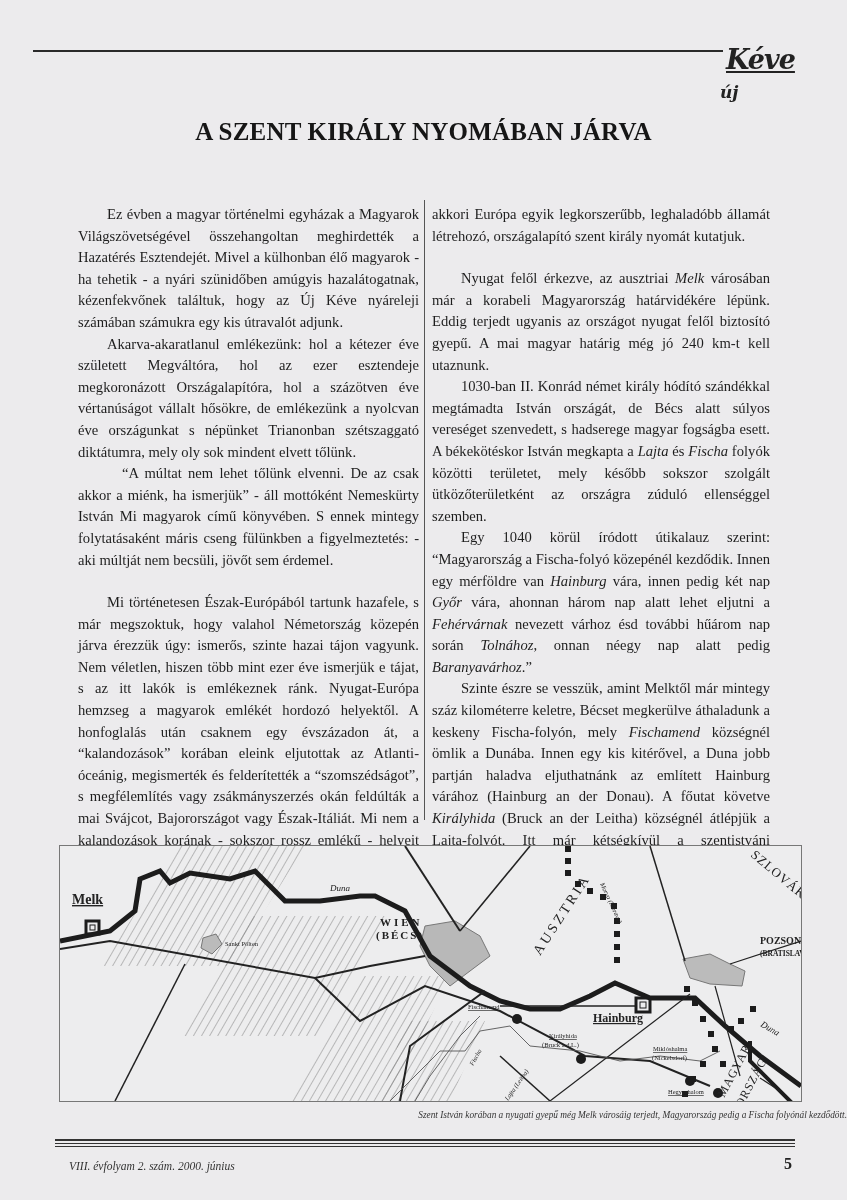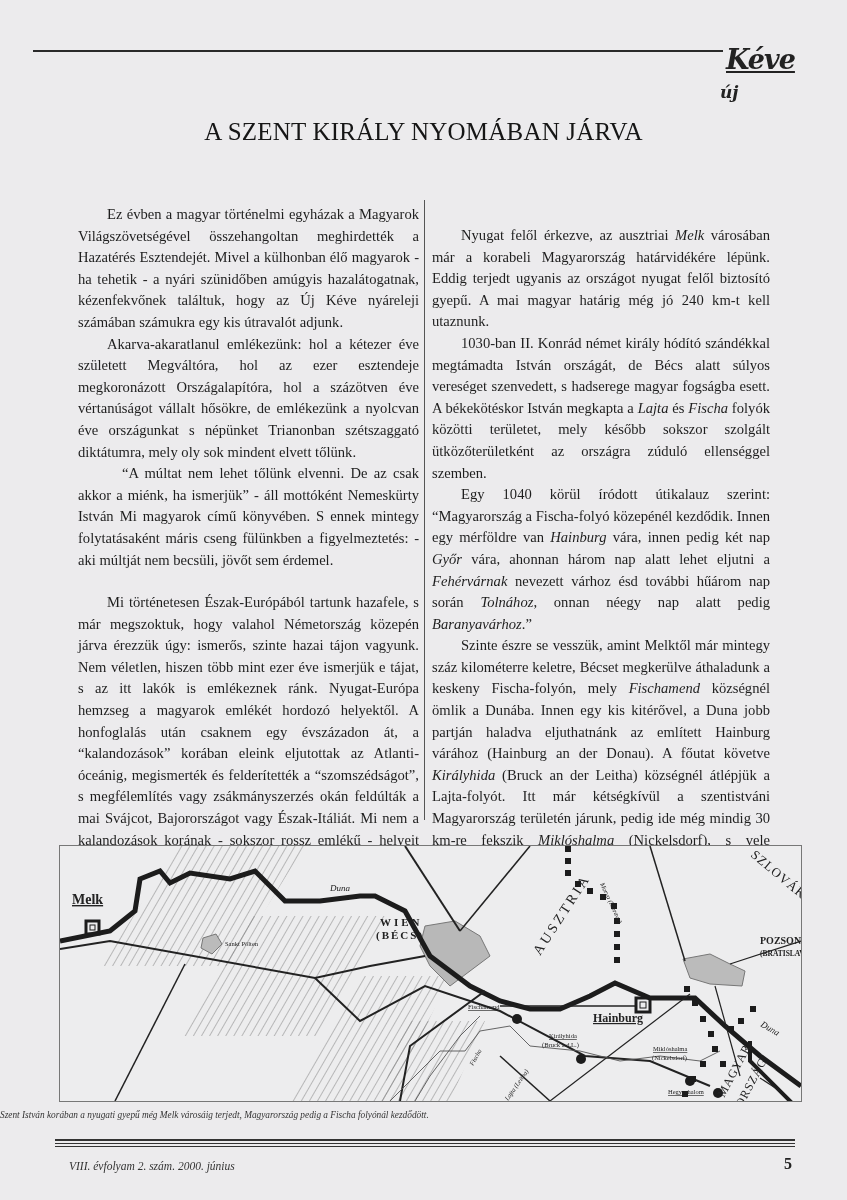--- a/index.html
+++ b/index.html
@@ -8,33 +8,33 @@
     background: #ecebed;
     font-family: "Liberation Serif", serif;
     color: #1e1e1e;
   }
   .header-rule { position: absolute; left: 33px; top: 50px; width: 690px; height: 2px; background: #2a2a2a; }
   .logo { position: absolute; left: 716px; top: 34px; width: 80px; height: 50px; }
   .logo .uj { position: absolute; left: 4px; top: 0; font-family: "DejaVu Serif", serif; font-style: italic; font-size: 17px; font-weight: bold; color: #222; margin-top: 48px; }
   .logo .keve { position: absolute; left: 10px; top: 10px; font-family: "DejaVu Serif", serif; font-style: italic; font-weight: bold; font-size: 27px; color: #222; letter-spacing: -1px; text-decoration: underline; }
 
   .title { position: absolute; left: 0; width: 847px; top: 118px; text-align: center;
-           font-family: "Liberation Serif", serif; font-weight: normal; font-size: 25px; letter-spacing: 0.2px; color: #161616; }
+           font-family: "Liberation Serif", serif; font-weight: bold; font-size: 25px; letter-spacing: 0.2px; color: #161616; }
 
   .col { position: absolute; top: 204px; font-size: 14.6px; line-height: 21.6px; text-align: justify; }
   .col-left { left: 78px; width: 341px; }
   .col-right { left: 432px; width: 338px; }
   .col p { margin: 0; text-indent: 29px; }
   .col p.noindent { text-indent: 0; }
   .col p.gap { margin-top: 21px; }
   .col-divider { position: absolute; left: 424px; top: 200px; width: 1px; height: 620px; background: #555; }
 
   .map-frame { position: absolute; left: 59px; top: 845px; width: 741px; height: 255px; border: 1px solid #777; background: #ededee; overflow: hidden; }
   .map-frame svg { position: absolute; left: 0; top: 0; }
-  .map-caption { position: absolute; left: 0; width: 847px; top: 1110px; text-align: left; font-style: italic; font-size: 9.3px; color: #333; }
+  .map-caption { position: absolute; left: 0; width: 847px; top: 1110px; text-align: right; font-style: italic; font-size: 9.3px; color: #333; }
 
   .footer-rule { position: absolute; left: 55px; width: 740px; height: 2px; background: #333; }
   .footer-text { position: absolute; left: 69px; top: 1160px; font-style: italic; font-size: 11.5px; color: #333; }
   .page-number { position: absolute; left: 784px; top: 1155px; font-weight: bold; font-size: 16px; color: #222; }
 
   .it { font-style: italic; }
   .lbl { font-family: "Liberation Serif", serif; fill: #222; }
 </style>
 </head>
 <body>
@@ -50,20 +50,21 @@
 <div class="col col-left">
   <p>Ez évben a magyar történelmi egyházak a Magyarok Világszövetségével összehangoltan meghirdették a Hazatérés Esztendejét. Mivel a külhonban élő magyarok - ha tehetik - a nyári szünidőben amúgyis hazalátogatnak, kézenfekvőnek találtuk, hogy az Új Kéve nyáreleji számában számukra egy kis útravalót adjunk.</p>
   <p>Akarva-akaratlanul emlékezünk: hol a kétezer éve született Megváltóra, hol az ezer esztendeje megkoronázott Országalapítóra, hol a százötven éve vértanúságot vállalt hősökre, de emlékezünk a nyolcvan éve országunkat s népünket Trianonban szétszaggató diktátumra, mely oly sok mindent elvett tőlünk.</p>
   <p style="text-indent:44px">“A múltat nem lehet tőlünk elvenni. De az csak akkor a miénk, ha ismerjük” - áll mottóként Nemeskürty István Mi magyarok című könyvében. S ennek mintegy folytatásaként máris cseng fülünkben a figyelmeztetés: - aki múltját nem becsüli, jövőt sem érdemel.</p>
   <p class="gap">Mi történetesen Észak-Európából tartunk hazafele, s már megszoktuk, hogy valahol Németország közepén járva érezzük úgy: ismerős, szinte hazai tájon vagyunk. Nem véletlen, hiszen több mint ezer éve ismerjük e tájat, s az itt lakók is emlékeznek ránk. Nyugat-Európa hemzseg a magyarok emlékét hordozó helyektől. A honfoglalás után csaknem egy évszázadon át, a “kalandozások” korában eleink eljutottak az Atlanti-óceánig, megismerték és felderítették a “szomszédságot”, s megfélemlítés vagy zsákmányszerzés okán feldúlták a mai Svájcot, Bajorországot vagy Észak-Itáliát. Mi nem a kalandozások korának - sokszor rossz emlékű - helyeit keressük, hanem az</p>
 </div>
 
 <div class="col-divider"></div>
 
 <div class="col col-right">
+  <p class="noindent">akkori Európa egyik legkorszerűbb, leghaladóbb államát létrehozó, országalapító szent király nyomát kutatjuk.</p>
   <p class="gap"><span>Nyugat felől érkezve, az ausztriai </span><span class="it">Melk</span><span> városában már a korabeli Magyarország határvidékére lépünk. Eddig terjedt ugyanis az országot nyugat felől biztosító gyepű. A mai magyar határig még jó 240 km-t kell utaznunk.</span></p>
   <p><span>1030-ban II. Konrád német király hódító szándékkal megtámadta István országát, de Bécs alatt súlyos vereséget szenvedett, s hadserege magyar fogságba esett. A békekötéskor István megkapta a </span><span class="it">Lajta</span><span> és </span><span class="it">Fischa</span><span> folyók közötti területet, mely később sokszor szolgált ütközőterületként az országra zúduló ellenséggel szemben.</span></p>
   <p><span>Egy 1040 körül íródott útikalauz szerint: “Magyarország a Fischa-folyó közepénél kezdődik. Innen egy mérföldre van </span><span class="it">Hainburg</span><span> vára, innen pedig két nap </span><span class="it">Győr</span><span> vára, ahonnan három nap alatt lehet eljutni a </span><span class="it">Fehérvárnak</span><span> nevezett várhoz ésd további hűárom nap során </span><span class="it">Tolnához</span><span>, onnan néegy nap alatt pedig </span><span class="it">Baranyavárhoz</span><span>.”</span></p>
   <p><span>Szinte észre se vesszük, amint Melktől már mintegy száz kilométerre keletre, Bécset megkerülve áthaladunk a keskeny Fischa-folyón, mely </span><span class="it">Fischamend</span><span> községnél ömlik a Dunába. Innen egy kis kitérővel, a Duna jobb partján haladva eljuthatnánk az említett Hainburg várához (Hainburg an der Donau). A főutat követve </span><span class="it">Királyhida</span><span> (Bruck an der Leitha) községnél átlépjük a Lajta-folyót. Itt már kétségkívül a szentistváni Magyarország területén járunk, pedig ide még mindig 30 km-re fekszik </span><span class="it">Miklóshalma</span><span> (Nickelsdorf), s vele átellenben </span><span class="it">Hegyeshalom</span><span>, ahol a mai magyar határra érünk.</span></p>
 </div>
 
 <div class="map-frame">
   <svg width="741" height="255" viewBox="0 0 741 255">
     <defs>
       <pattern id="hatch" width="7" height="7" patternUnits="userSpaceOnUse" patternTransform="rotate(30)">

